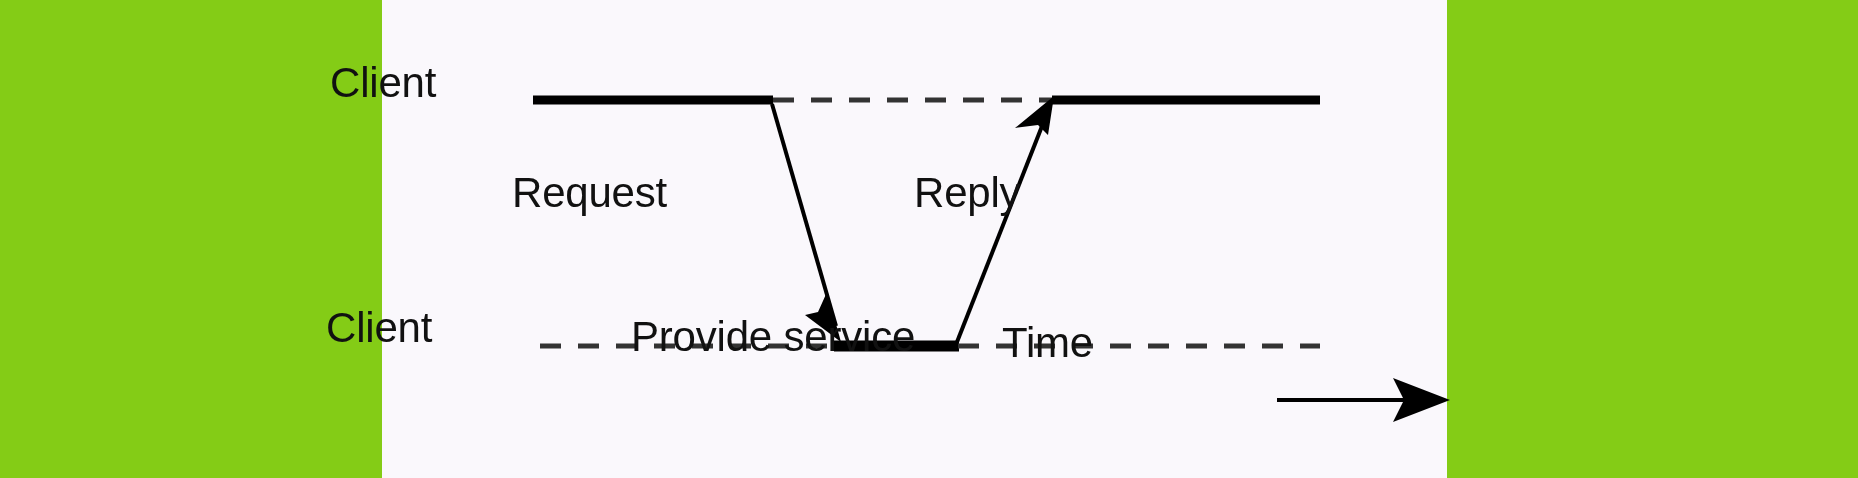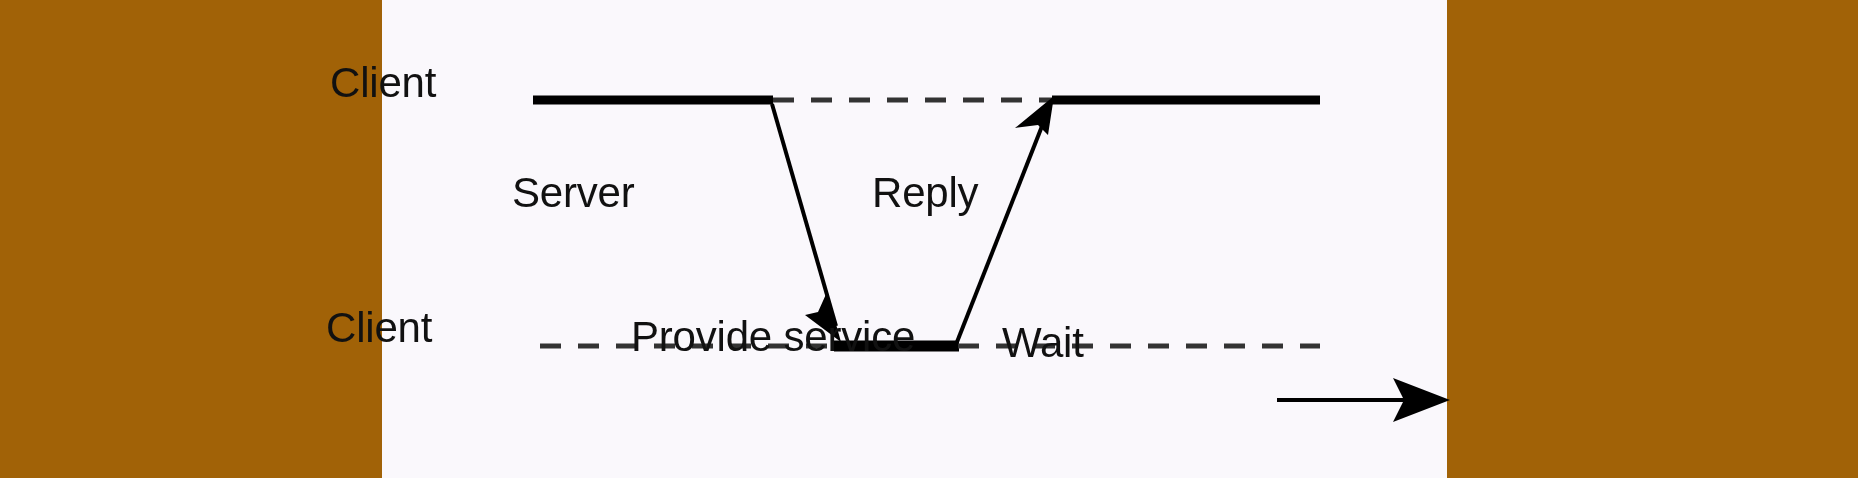--- a/index.html
+++ b/index.html
@@ -5,21 +5,21 @@
 <style>
   html, body {
     margin: 0;
     padding: 0;
     background: #ffffff;
   }
   #root {
     position: relative;
     width: 1858px;
     height: 478px;
-    background: #a16207;
+    background: #84cc16;
     overflow: hidden;
     font-family: "Liberation Sans", sans-serif;
   }
   #figure-canvas {
     position: absolute;
     left: 382px;
     top: 0px;
     width: 1065px;
     height: 478px;
     background: #faf8fc;
@@ -50,21 +50,21 @@
   }
   #label-wait-for-result {
     left: 654px;
     top: 22px;
   }
   #label-request {
     left: 512px;
     top: 172px;
   }
   #label-reply {
-    left: 872px;
+    left: 914px;
     top: 172px;
     text-align: center;
   }
   #label-provide-service {
     left: 631px;
     top: 316px;
     text-align: right;
   }
   #label-time {
     left: 1002px;
@@ -107,21 +107,21 @@
       <polygon points="1450,400 1393,378 1404,400 1393,422" fill="#000000"></polygon>
     </g>
 
   </svg>
 
   <div class="diagram-label" id="label-client">Client</div>
 
   <div class="diagram-label" id="label-server">Client</div>
 
 
-  <div class="diagram-label" id="label-request">Server</div>
+  <div class="diagram-label" id="label-request">Request</div>
 
   <div class="diagram-label" id="label-reply">Reply</div>
 
   <div class="diagram-label" id="label-provide-service">Provide service</div>
 
-  <div class="diagram-label" id="label-time">Wait</div>
+  <div class="diagram-label" id="label-time">Time</div>
 
 </div>
 
 </body></html>

